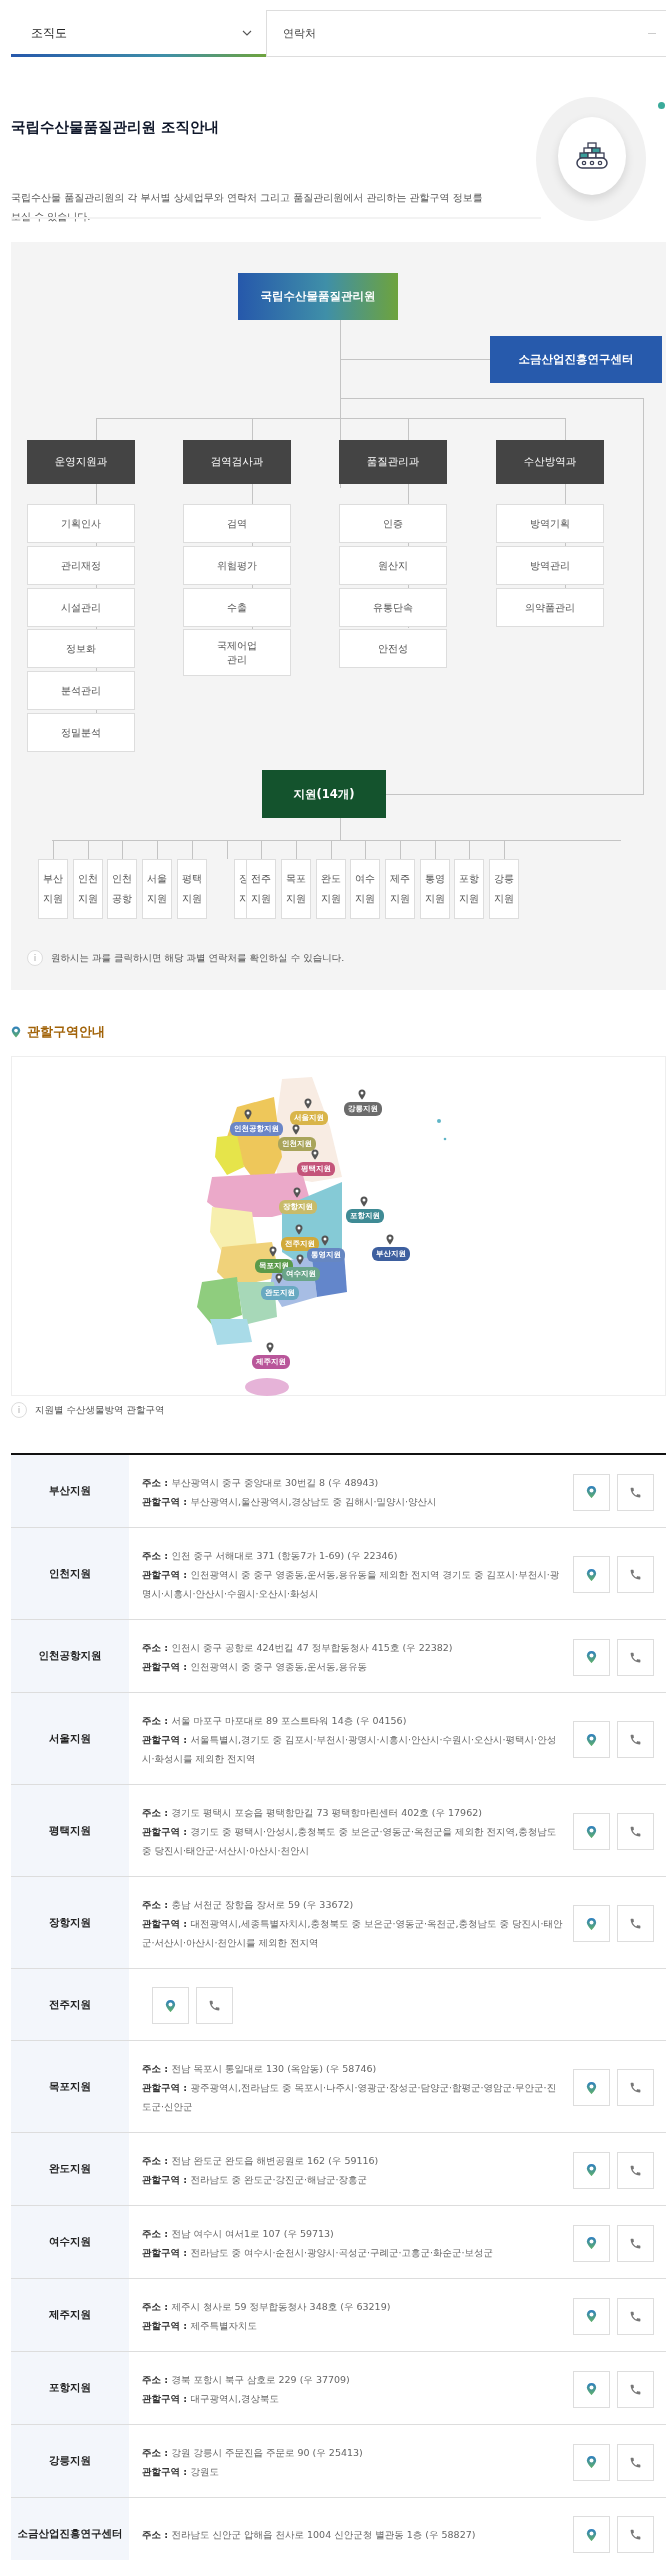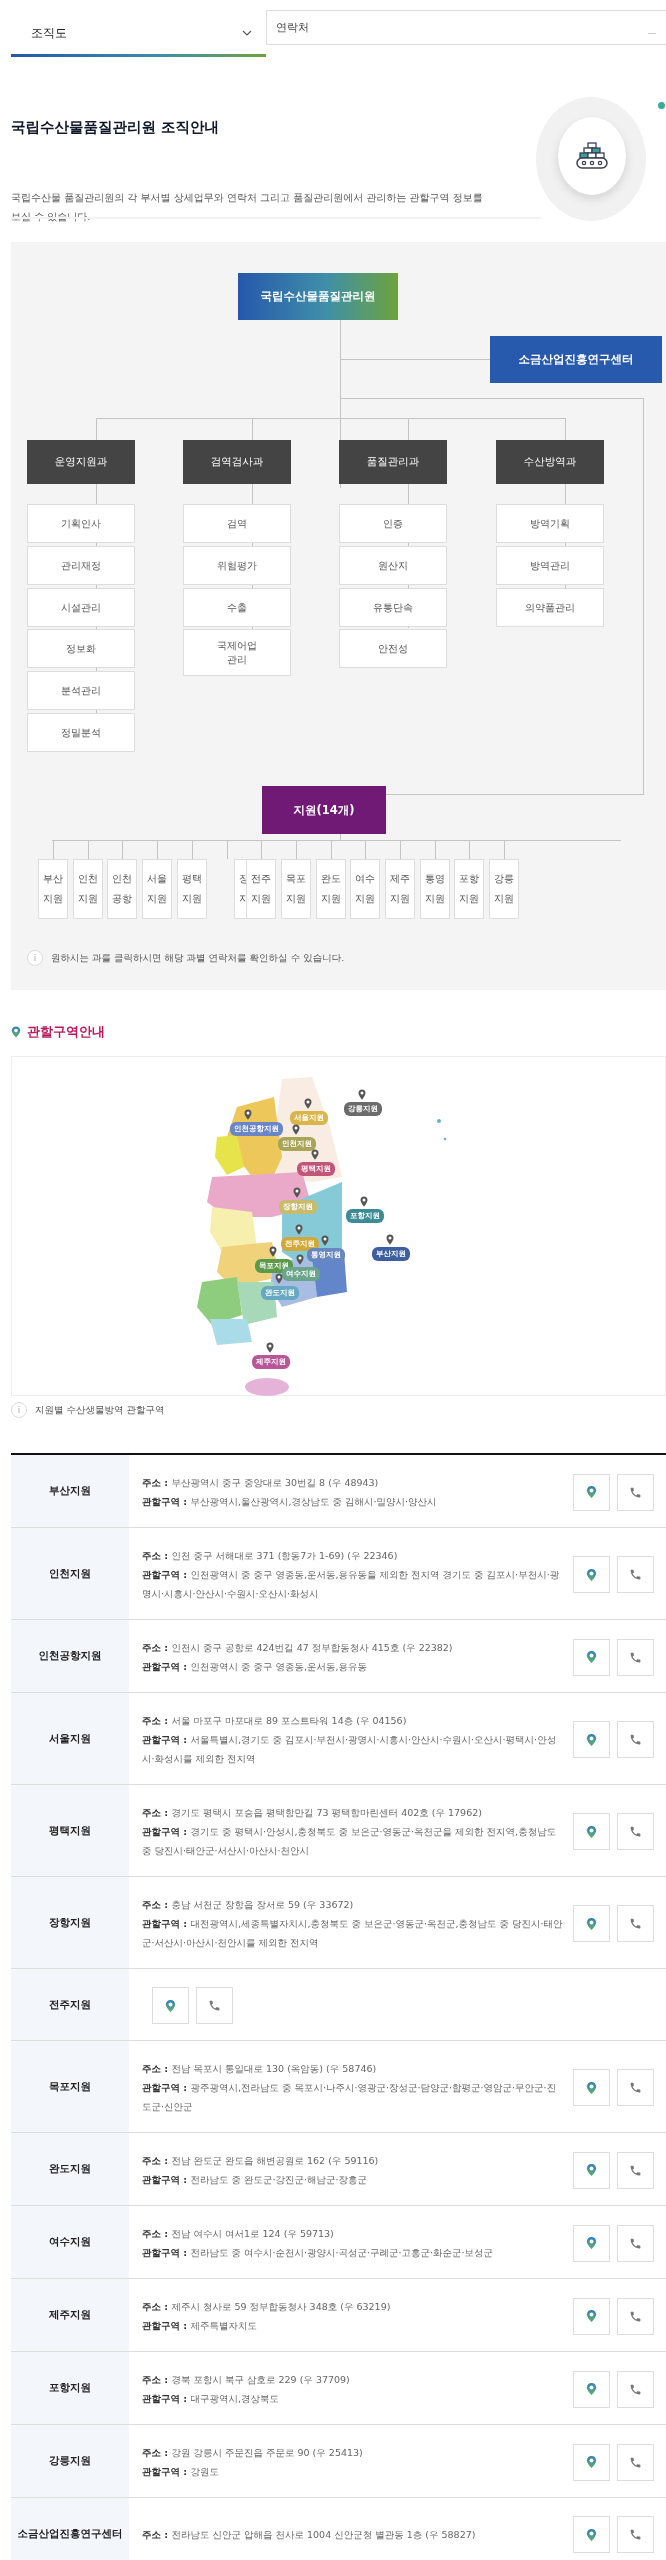--- a/index.html
+++ b/index.html
@@ -4,46 +4,46 @@
 <style>
   * { box-sizing: border-box; margin: 0; padding: 0; }
   html, body { width: 666px; background: #fff; }
   body { font-family: "DejaVu Sans", "Liberation Sans", sans-serif; color: #333; position: relative; height: 2560px; overflow: hidden; }
 
   
   .tabbar { position: absolute; top: 10px; left: 11px; width: 655px; height: 47px; display: flex; }
   .tab-select { position: relative; width: 255px; height: 47px; display: flex; align-items: center; padding-left: 20px; font-size: 12px; color: #222; }
   .tab-select .underline { position: absolute; left: 0; right: 0; bottom: 0; height: 3px; background: linear-gradient(90deg, #2658ab, #3f8fa8 60%, #6ea33d); }
   .tab-select .chev { position: absolute; right: 14px; top: 18px; width: 10px; height: 10px; }
-  .tab-contact { position: relative; flex: 1; height: 35px; border: 1px solid #ddd; border-right: none; display: flex; align-items: center; padding-left: 9px; font-size: 11px; color: #444; }
+  .tab-contact { position: relative; flex: 1; height: 47px; border: 1px solid #ddd; border-right: none; display: flex; align-items: center; padding-left: 16px; font-size: 11px; color: #444; }
   .tab-contact .dash { position: absolute; right: 10px; top: 22px; width: 8px; height: 1px; background: #ccc; }
 
   
   .intro-title { position: absolute; top: 118px; left: 11px; font-size: 14.5px; font-weight: bold; color: #0f172a; }
   .intro-desc { position: absolute; top: 152px; left: 11px; width: 480px; font-size: 10px; line-height: 19px; color: #555; margin-top: 36px; }
   .intro-sep { position: absolute; top: 217px; left: 11px; width: 530px; height: 2px; background: #f3f3f3; }
   .intro-icon-outer { position: absolute; top: 97px; left: 536px; width: 110px; height: 124px; border-radius: 50%; background: #f1f1f1; }
   .intro-icon-inner { position: absolute; top: 117px; left: 558px; width: 68px; height: 78px; border-radius: 50%; background: #fff; box-shadow: 0 4px 10px rgba(0,0,0,0.12); display: flex; align-items: center; justify-content: center; }
   .intro-dot { position: absolute; top: 102px; left: 658px; width: 7px; height: 7px; border-radius: 50%; background: #3aaa9a; }
 
   
   .org-panel { position: absolute; top: 242px; left: 11px; width: 655px; height: 498px; background: #f4f4f4; }
   .org-extra { position: absolute; top: 740px; left: 11px; width: 655px; height: 250px; background: #f4f4f4; }
   .line { position: absolute; background: #c4c4c4; }
   .top-box { position: absolute; top: 273px; left: 238px; width: 160px; height: 47px; background: linear-gradient(90deg, #2658ab, #3f8fa8 55%, #6ea33d); color: #fff; font-size: 11.5px; font-weight: bold; display: flex; align-items: center; justify-content: center; cursor: pointer; }
   .salt-box { position: absolute; top: 336px; left: 490px; width: 172px; height: 47px; background: #275aac; color: #fff; font-size: 11.5px; font-weight: bold; display: flex; align-items: center; justify-content: center; cursor: pointer; }
   .dept-head { position: absolute; top: 440px; width: 108px; height: 44px; background: #444; color: #fff; font-size: 10.5px; display: flex; align-items: center; justify-content: center; cursor: pointer; }
   .sub-box { position: absolute; width: 108px; height: 39px; background: #fff; border: 1px solid #ddd; font-size: 10px; color: #555; display: flex; align-items: center; justify-content: center; text-align: center; line-height: 14px; cursor: pointer; }
-  .branch-head { position: absolute; top: 770px; left: 262px; width: 124px; height: 48px; background: #701a75; color: #fff; font-size: 11.5px; font-weight: bold; display: flex; align-items: center; justify-content: center; cursor: pointer; margin-top: 16px; }
+  .branch-head { position: absolute; top: 770px; left: 262px; width: 124px; height: 48px; background: #14532d; color: #fff; font-size: 11.5px; font-weight: bold; display: flex; align-items: center; justify-content: center; cursor: pointer; }
   .branch-box { position: absolute; top: 859px; width: 30px; height: 60px; background: #fff; border: 1px solid #ddd; font-size: 10px; color: #555; display: flex; align-items: center; justify-content: center; text-align: center; line-height: 20px; cursor: pointer; }
   .info-note { position: absolute; display: flex; align-items: center; font-size: 9.5px; color: #555; }
   .info-circle { width: 16px; height: 16px; border-radius: 50%; border: 1px solid #ddd; background: #fff; color: #aaa; font-size: 9px; display: flex; align-items: center; justify-content: center; margin-right: 8px; }
 
   
-  .section-title { position: absolute; top: 1023px; left: 11px; display: flex; align-items: center; font-size: 13px; font-weight: bold; color: #be185d; }
+  .section-title { position: absolute; top: 1023px; left: 11px; display: flex; align-items: center; font-size: 13px; font-weight: bold; color: #a16207; }
   .map-box { position: absolute; top: 1056px; left: 11px; width: 655px; height: 340px; border: 1px solid #eee; background: #fff; }
   .map-label { position: absolute; font-size: 7.5px; font-weight: bold; color: #fff; padding: 2px 4px; border-radius: 6px; white-space: nowrap; }
   .map-pin { position: absolute; width: 8px; height: 11px; }
 
   
   .table { position: absolute; top: 1453px; left: 11px; width: 655px; border-top: 2px solid #111; }
   .row { display: flex; border-bottom: 1px solid #ddd; }
   .row-name { width: 118px; background: #f3f6fb; display: flex; align-items: center; justify-content: center; font-size: 10.5px; font-weight: bold; color: #222; }
   .row-body { flex: 1; padding: 18px 12px 16px 13px; font-size: 9.5px; color: #666; line-height: 19px; display: flex; align-items: center; }
   .row-text { flex: 1; }
@@ -547,21 +547,21 @@
             <svg width="13" height="13" viewBox="0 0 24 24">
               <path d="M6.6 10.8c1.4 2.8 3.8 5.1 6.6 6.6l2.2-2.2c.3-.3.7-.4 1-.2 1.1.4 2.3.6 3.6.6.6 0 1 .4 1 1V20c0 .6-.4 1-1 1C10.6 21 3 13.4 3 4c0-.6.4-1 1-1h3.5c.6 0 1 .4 1 1 0 1.3.2 2.5.6 3.6.1.3 0 .7-.2 1L6.6 10.8z" fill="#777"></path>
             </svg>
           </div>
         </div>
       </div>
     </div>
     <div class="row">
       <div class="row-name">여수지원</div>
       <div class="row-body">
-        <div class="row-text"><b>주소 : </b><span>전남 여수시 여서1로 124 (우 59713)</span><br><b>관할구역 : </b><span>전라남도 중 여수시·순천시·광양시·곡성군·구례군·고흥군·화순군·보성군</span></div>
+        <div class="row-text"><b>주소 : </b><span>전남 여수시 여서1로 107 (우 59713)</span><br><b>관할구역 : </b><span>전라남도 중 여수시·순천시·광양시·곡성군·구례군·고흥군·화순군·보성군</span></div>
         <div class="row-btns">
           <div class="icon-btn">
             <svg width="11" height="14" viewBox="0 0 10 12">
               <defs>
                 <linearGradient id="bpg" x1="0" y1="0" x2="0" y2="1">
                   <stop offset="0" stop-color="#2f7fc0"></stop>
                   <stop offset="1" stop-color="#5fb06a"></stop>
                 </linearGradient>
               </defs>
               <path d="M5 0.5 C2.5 0.5 0.8 2.3 0.8 4.6 C0.8 7.5 5 11.5 5 11.5 C5 11.5 9.2 7.5 9.2 4.6 C9.2 2.3 7.5 0.5 5 0.5 Z" fill="url(#bpg)"></path>

